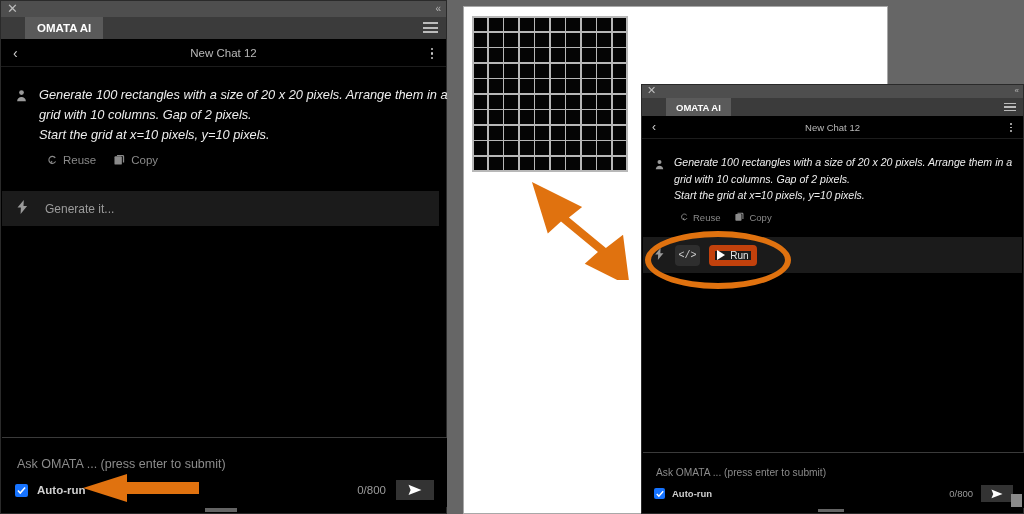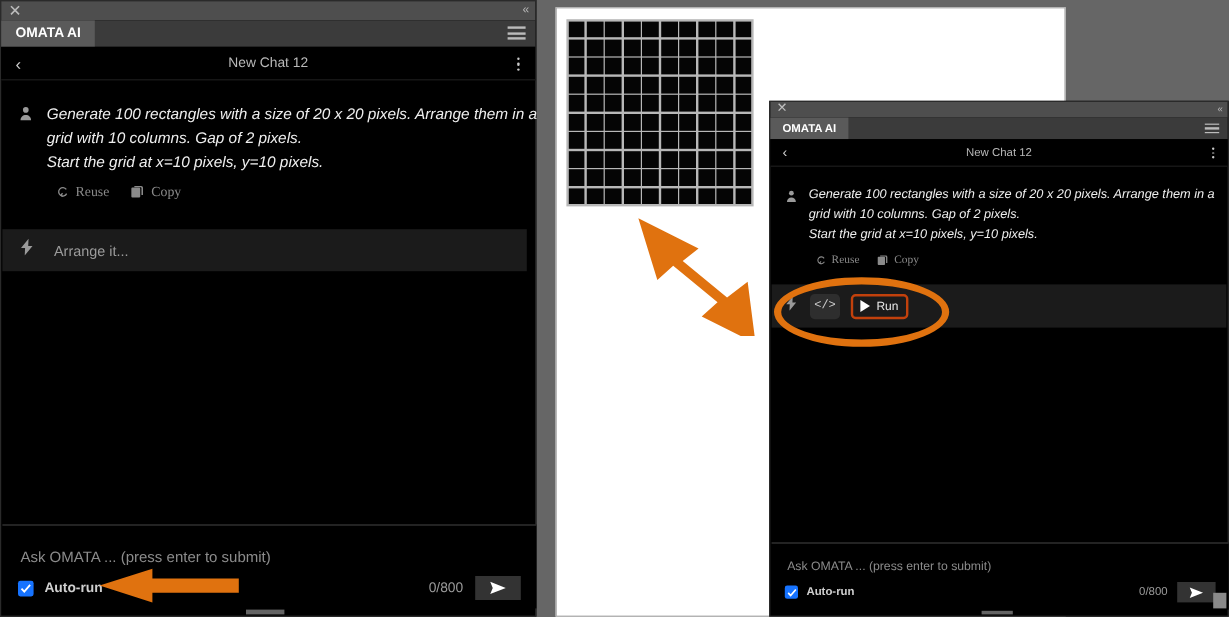--- a/index.html
+++ b/index.html
@@ -18,21 +18,21 @@
   }
   .close-x{
     position:absolute;color:#bdbdbd;font-weight:300;line-height:1;
     font-family:"Liberation Sans",sans-serif;
   }
   .collapse-glyph{
     position:absolute;color:#b5b5b5;letter-spacing:-1px;line-height:1;
   }
   .tabstrip{
     background:#3b3b3b;position:relative;box-sizing:border-box;
-    display:flex;align-items:flex-end;
+    display:flex;align-items:flex-end;padding-left:24px;
   }
   .tab-active{
     background:#5a5a5a;color:#ffffff;font-weight:bold;
     display:flex;align-items:center;box-sizing:border-box;
     height:100%;
   }
   .hamburger{
     position:absolute;display:flex;flex-direction:column;justify-content:center;
   }
   .hamburger span{display:block;background:#bbbbbb;}
@@ -45,36 +45,36 @@
   .chat-title{color:#b9b9b9;}
   .back-chevron{position:absolute;color:#cfcfcf;line-height:1;}
   .kebab{position:absolute;display:flex;flex-direction:column;align-items:center;justify-content:center;}
   .kebab i{display:block;background:#c9c9c9;border-radius:50%;}
 
   .msg-row{display:flex;box-sizing:border-box;}
   .avatar-icon{flex:0 0 auto;color:#9a9a9a;}
   .msg-text{color:#eeeeee;}
   .msg-line{white-space:nowrap;font-style:italic;}
 
-  .msg-actions{display:flex;align-items:flex-start;color:#8a8a8a;font-family:Liberation Serif, serif;}
+  .msg-actions{display:flex;align-items:flex-start;color:#8a8a8a;}
   .act{display:flex;align-items:center;}
   .act svg{display:block;}
 
   .assistant-row{
     background:#1b1b1b;display:flex;align-items:center;box-sizing:border-box;
   }
   .bolt{color:#9a9a9a;flex:0 0 auto;}
   .solving-text{color:#9c9c9c;}
 
   .code-btn{
     background:#2e2e2e;color:#cfcfcf;display:flex;align-items:center;justify-content:center;
     border-radius:4px;box-sizing:border-box;font-family:"Liberation Mono",monospace;
   }
   .run-btn{
-    background:#1b1b1b;border:2px solid #c2410c;color:#e8e8e8;
+    background:#1b1b1b;border:6px solid #c2410c;color:#e8e8e8;
     display:flex;align-items:center;justify-content:center;border-radius:4px;box-sizing:border-box;
   }
   .play-tri{
     width:0;height:0;border-style:solid;border-color:transparent transparent transparent #ffffff;
   }
 
   .composer{background:#000;box-sizing:border-box;border-top:1px solid #3a3a3a;position:relative;}
   .composer-placeholder{color:#8b8b8b;}
   .composer-bottom{display:flex;align-items:center;position:absolute;left:0;right:0;}
   .chk{
@@ -277,21 +277,21 @@
       <span>Copy</span>
     </span>
   </div>
 
   <div class="assistant-row" style="position:absolute;left:1px;top:190px;width:437px;height:35px;padding-left:14px;">
     <span class="bolt" style="margin-right:16px;">
       <svg width="13" height="14" viewBox="0 0 12 14" fill="#9a9a9a">
         <path d="M7.3 0L1 7.6h3.4L4.1 14 10.6 6H7z"></path>
       </svg>
     </span>
-    <span class="solving-text" style="font-size:12px;">Arrange it...</span>
+    <span class="solving-text" style="font-size:12px;">Generate it...</span>
   </div>
 
   <div class="composer" style="position:absolute;left:1px;bottom:6px;width:445px;height:70px;">
     <div class="composer-placeholder" style="position:absolute;left:15px;top:19px;font-size:12.5px;">Ask OMATA ... (press enter to submit)</div>
     <div class="composer-bottom" style="bottom:7px;padding:0 13px;">
       <span class="chk" style="width:13px;height:13px;margin-right:9px;">
         <svg width="9" height="9" viewBox="0 0 10 10">
             <path d="M1 5l2.6 2.8L9 1.6" stroke="#fff" stroke-width="1.7" fill="none"></path>
           </svg>
       </span>

